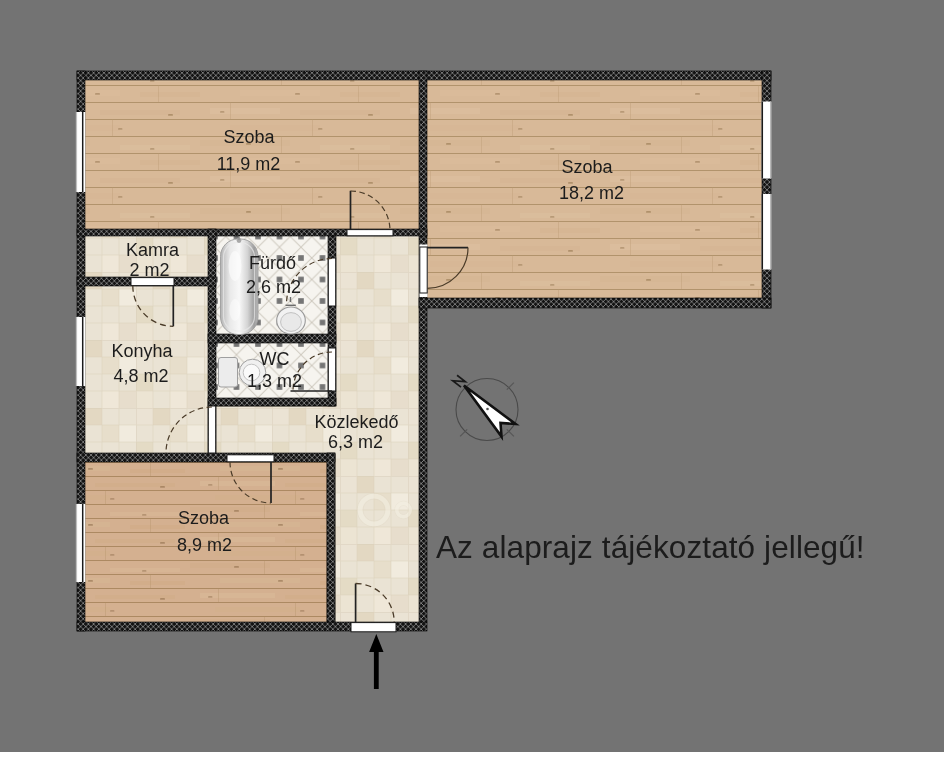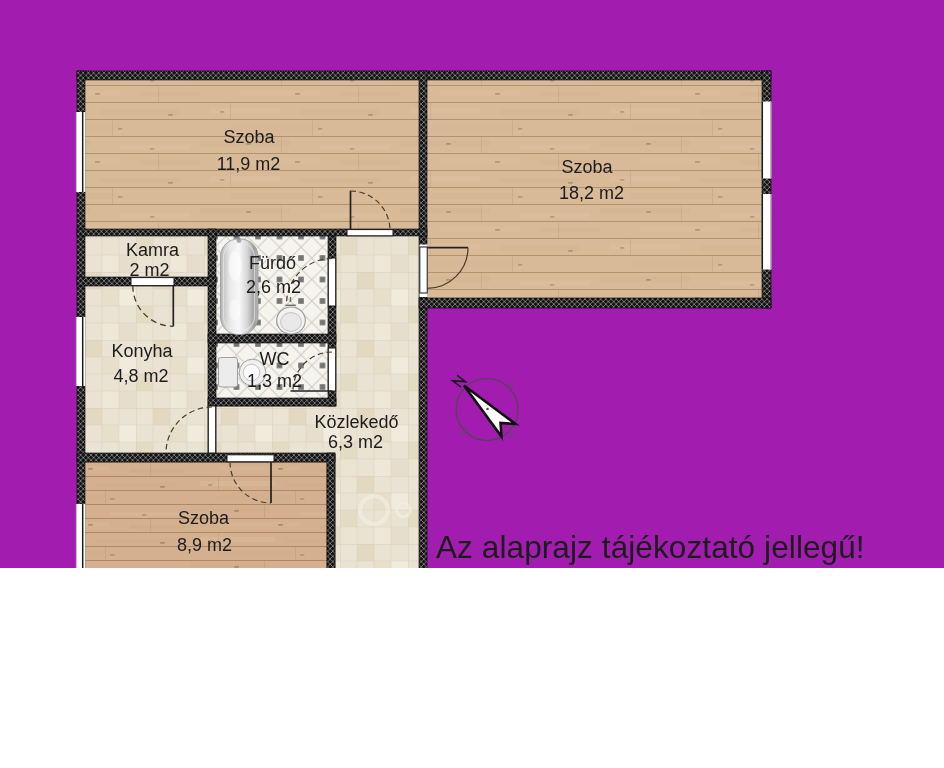--- a/index.html
+++ b/index.html
@@ -1,16 +1,16 @@
 <!DOCTYPE html>
 <html><head>
 <meta charset="utf-8">
 <style>
   html,body{margin:0;padding:0;background:#ffffff;}
-  #page{position:relative;width:944px;height:568px;background:#a21caf;overflow:hidden;
+  #page{position:relative;width:944px;height:752px;background:#737373;overflow:hidden;
         font-family:"Liberation Sans", sans-serif;}
   svg{position:absolute;left:0;top:0;}
   text{font-family:"Liberation Sans", sans-serif;fill:#1c1c1c;}
 </style>
 </head>
 <body>
 <div id="page">
 <svg width="944" height="768" viewBox="0 0 944 768">
 <defs>
   <pattern id="wall" width="5.2" height="5.2" patternUnits="userSpaceOnUse">

